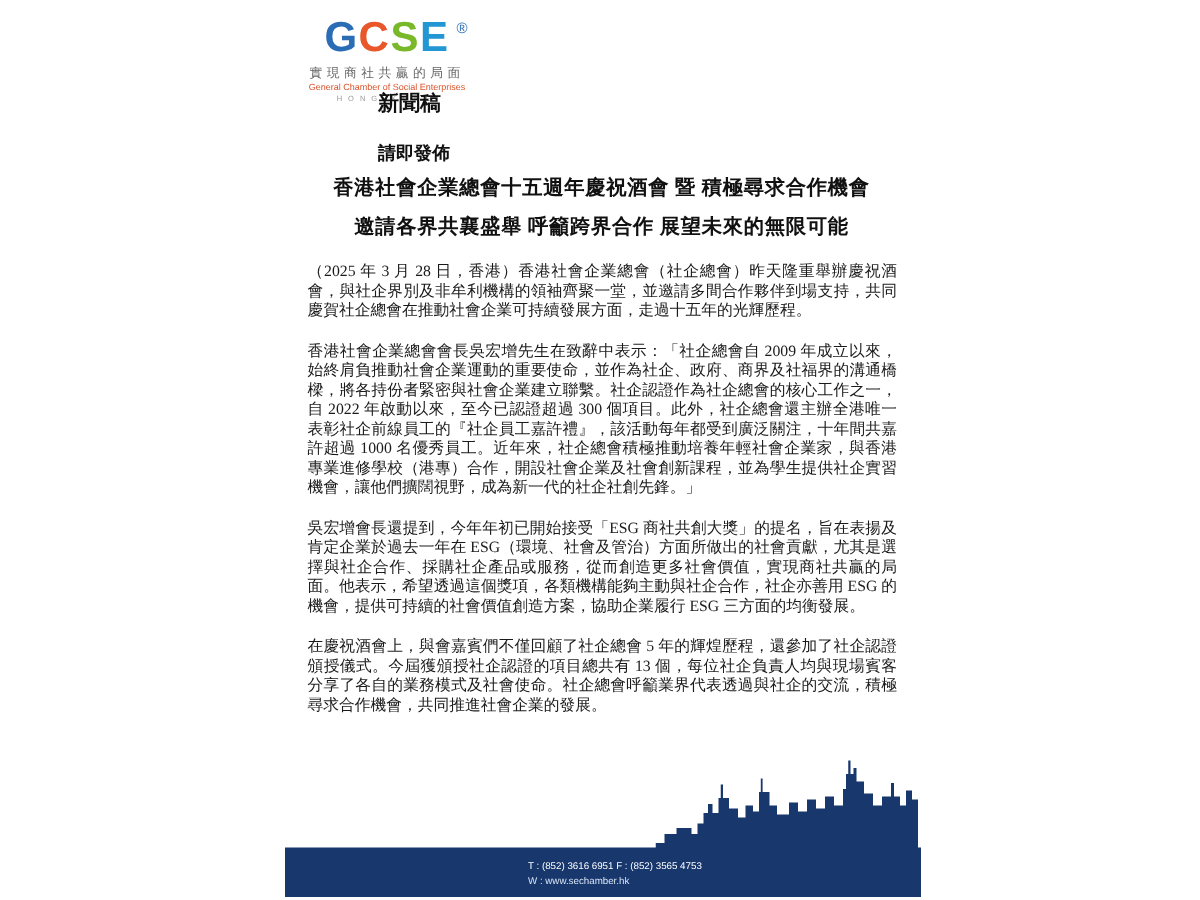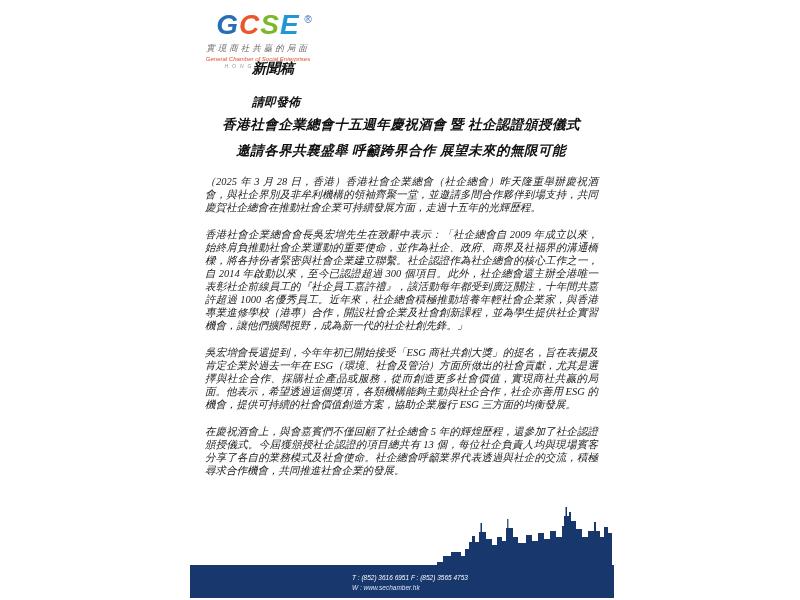--- a/index.html
+++ b/index.html
@@ -1,17 +1,17 @@
 <!DOCTYPE html>
 <html><head>
 <meta charset="utf-8">
 <style>
   html,body { margin:0; padding:0; background:#fff; }
   .canvas { position:relative; width:800px; height:600px; background:#ffffff; overflow:hidden;
-            font-family:"Liberation Serif","DejaVu Serif",serif;font-style:italic; }
+            font-family:"Liberation Serif","DejaVu Serif",serif; }
 
   
   .logo { position:absolute; left:198px; top:10px; width:120px; text-align:center;
           font-family:"Liberation Sans","DejaVu Sans",sans-serif; }
   .logo-row { position:relative; display:inline-block; font-size:28px; font-weight:bold;
               line-height:30px; letter-spacing:1px; }
   .ll-g { color:#2a6db5; }
   .ll-c { color:#e8562a; }
   .ll-s { color:#79b829; }
   .ll-e { color:#2397d3; }
@@ -60,26 +60,26 @@
       <span class="reg">®</span>
     </div>
     <div class="logo-zh">實現商社共贏的局面</div>
     <div class="logo-en">General Chamber of Social Enterprises</div>
     <div class="logo-hk">HONG KONG</div>
   </div>
 
   <div class="doc-type">新聞稿</div>
   <div class="release-note">請即發佈</div>
 
-  <h1 class="title1">香港社會企業總會十五週年慶祝酒會 暨 社企認證頒授儀式</h1>
+  <h1 class="title1">香港社會企業總會十五週年慶祝酒會 暨 積極尋求合作機會</h1>
   <h2 class="title2">邀請各界共襄盛舉 呼籲跨界合作 展望未來的無限可能</h2>
 
   <div class="bodytext">
     <p>（2025 年 3 月 28 日，香港）香港社會企業總會（社企總會）昨天隆重舉辦慶祝酒會，與社企界別及非牟利機構的領袖齊聚一堂，並邀請多間合作夥伴到場支持，共同慶賀社企總會在推動社會企業可持續發展方面，走過十五年的光輝歷程。</p>
-    <p>香港社會企業總會會長吳宏增先生在致辭中表示：「社企總會自 2009 年成立以來，始終肩負推動社會企業運動的重要使命，並作為社企、政府、商界及社福界的溝通橋樑，將各持份者緊密與社會企業建立聯繫。社企認證作為社企總會的核心工作之一，自 2014 年啟動以來，至今已認證超過 300 個項目。此外，社企總會還主辦全港唯一表彰社企前線員工的『社企員工嘉許禮』，該活動每年都受到廣泛關注，十年間共嘉許超過 1000 名優秀員工。近年來，社企總會積極推動培養年輕社會企業家，與香港專業進修學校（港專）合作，開設社會企業及社會創新課程，並為學生提供社企實習機會，讓他們擴闊視野，成為新一代的社企社創先鋒。」</p>
+    <p>香港社會企業總會會長吳宏增先生在致辭中表示：「社企總會自 2009 年成立以來，始終肩負推動社會企業運動的重要使命，並作為社企、政府、商界及社福界的溝通橋樑，將各持份者緊密與社會企業建立聯繫。社企認證作為社企總會的核心工作之一，自 2022 年啟動以來，至今已認證超過 300 個項目。此外，社企總會還主辦全港唯一表彰社企前線員工的『社企員工嘉許禮』，該活動每年都受到廣泛關注，十年間共嘉許超過 1000 名優秀員工。近年來，社企總會積極推動培養年輕社會企業家，與香港專業進修學校（港專）合作，開設社會企業及社會創新課程，並為學生提供社企實習機會，讓他們擴闊視野，成為新一代的社企社創先鋒。」</p>
     <p>吳宏增會長還提到，今年年初已開始接受「ESG 商社共創大獎」的提名，旨在表揚及肯定企業於過去一年在 ESG（環境、社會及管治）方面所做出的社會貢獻，尤其是選擇與社企合作、採購社企產品或服務，從而創造更多社會價值，實現商社共贏的局面。他表示，希望透過這個獎項，各類機構能夠主動與社企合作，社企亦善用 ESG 的機會，提供可持續的社會價值創造方案，協助企業履行 ESG 三方面的均衡發展。</p>
     <p>在慶祝酒會上，與會嘉賓們不僅回顧了社企總會 5 年的輝煌歷程，還參加了社企認證頒授儀式。今屆獲頒授社企認證的項目總共有 13 個，每位社企負責人均與現場賓客分享了各自的業務模式及社會使命。社企總會呼籲業界代表透過與社企的交流，積極尋求合作機會，共同推進社會企業的發展。</p>
   </div>
 
   <div class="pageno">第1頁</div>
 
   <svg class="skyline" width="175" height="62" viewBox="0 0 175 62" xmlns="http://www.w3.org/2000/svg">
     <path fill="#17376d" d="M0,62 L0,56 L6,56 L6,50 L14,50 L14,46 L24,46 L24,50 L28,50 L28,43 L32,43 L32,36
       L35,36 L35,30 L38,30 L38,36 L42,36 L42,26 L43.5,26 L43.5,17 L45,17 L45,26 L49,26 L49,33 L55,33 L55,39
       L60,39 L60,31 L65,31 L65,35 L69,35 L69,22 L70.2,22 L70.2,13 L71.4,13 L71.4,22 L76,22 L76,31 L81,31

